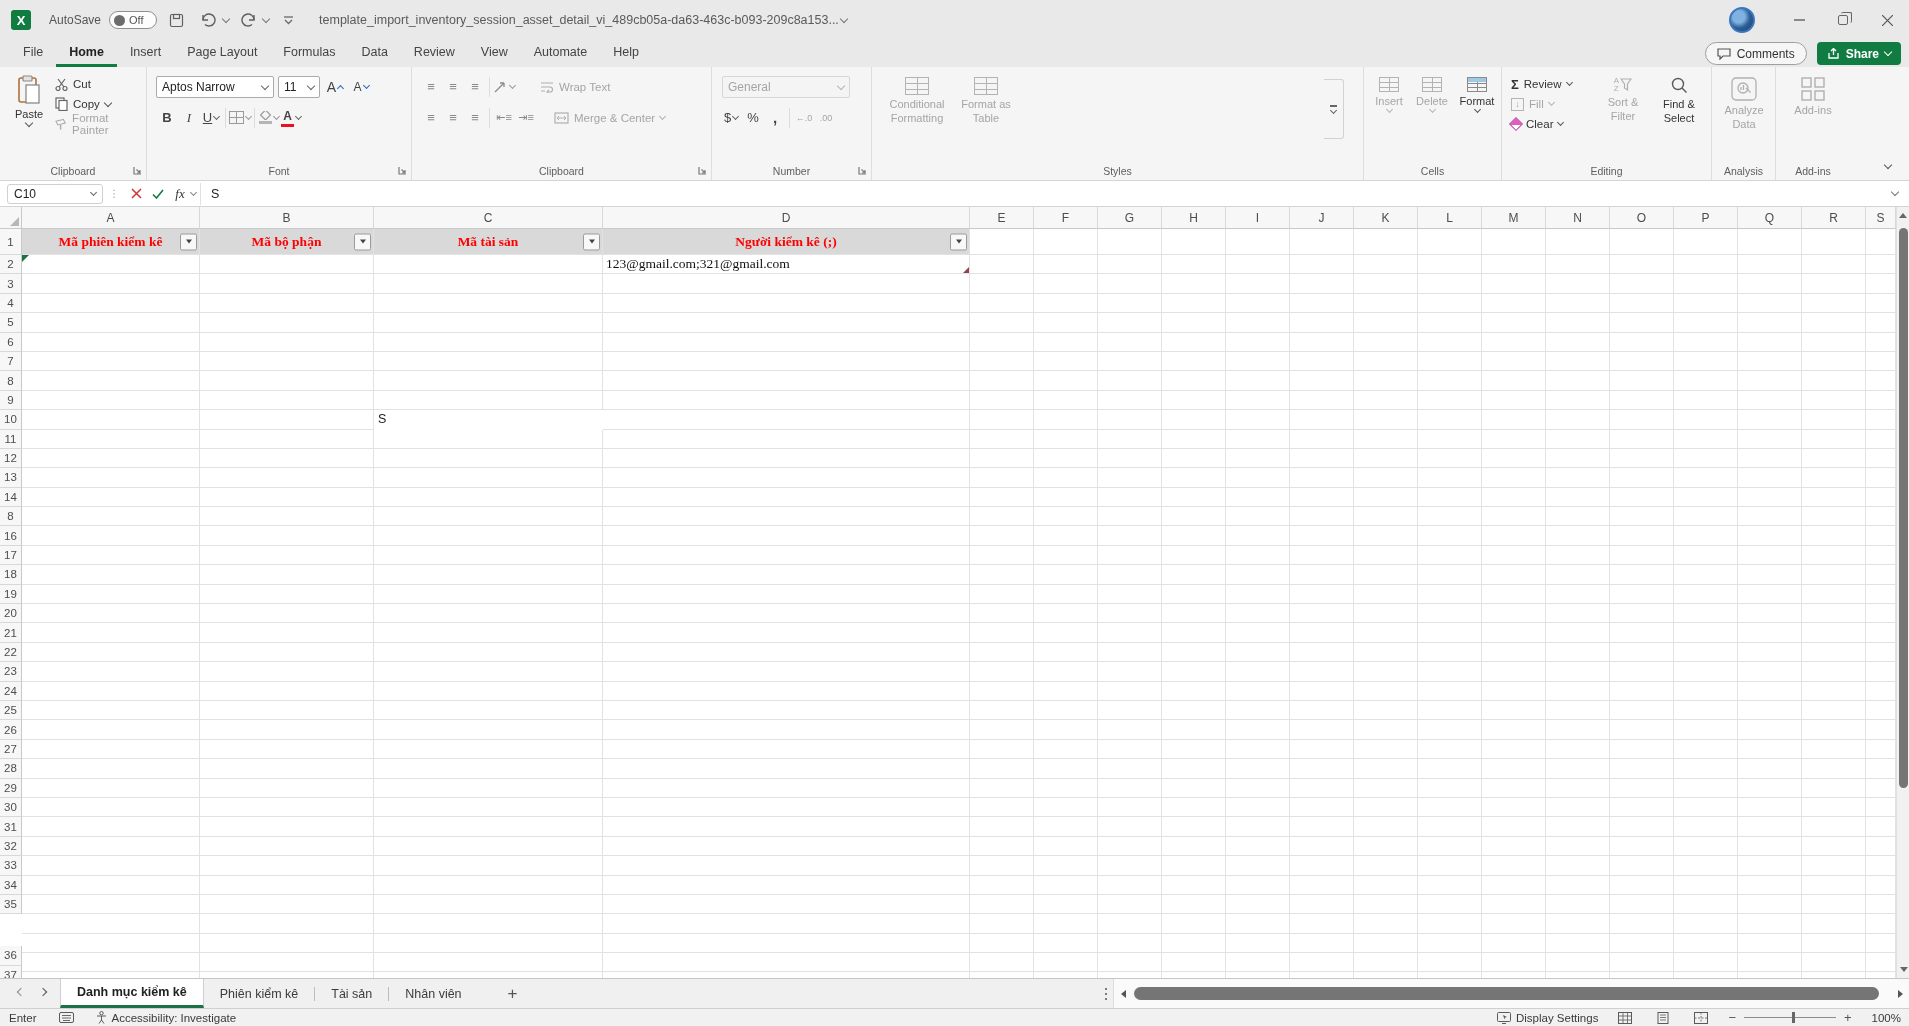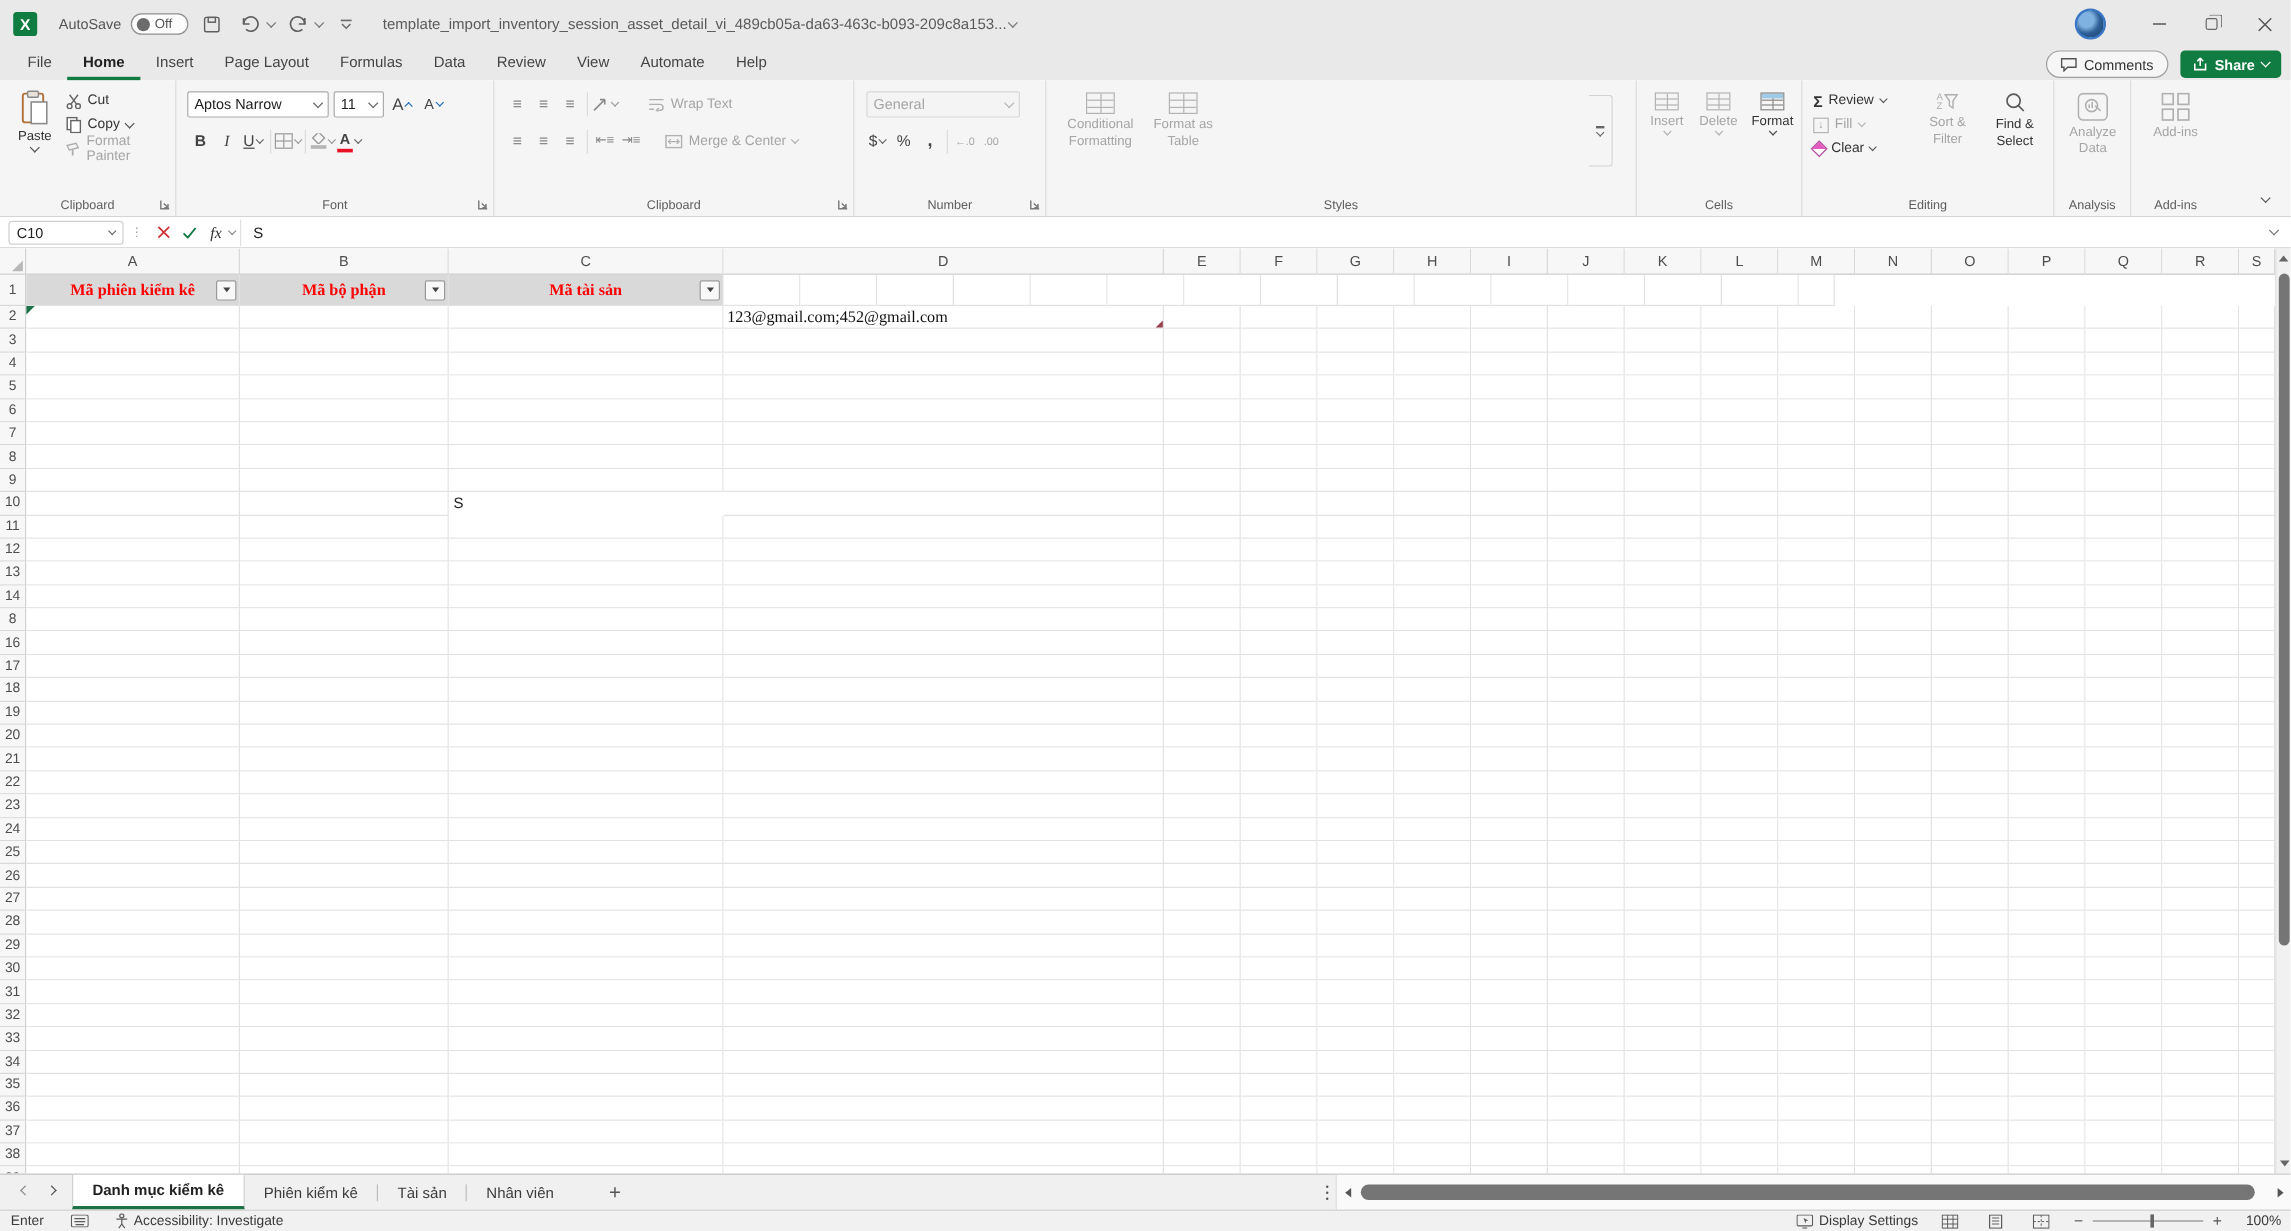--- a/index.html
+++ b/index.html
@@ -623,21 +623,21 @@
         <div class="rowh" style="height: 19.4px;">26</div>
         <div class="rowh" style="height: 19.4px;">27</div>
         <div class="rowh" style="height: 19.4px;">28</div>
         <div class="rowh" style="height: 19.4px;">29</div>
         <div class="rowh" style="height: 19.4px;">30</div>
         <div class="rowh" style="height: 19.4px;">31</div>
         <div class="rowh" style="height: 19.4px;">32</div>
         <div class="rowh" style="height: 19.4px;">33</div>
         <div class="rowh" style="height: 19.4px;">34</div>
         <div class="rowh" style="height: 19.4px;">35</div>
-        <div class="rowh" style="height: 19.4px;">36</div>
+        <div class="rowh" style="height: 19.4px; margin-top: 32px;">36</div>
         <div class="rowh" style="height: 19.4px;">37</div>
         <div class="rowh" style="height: 19.4px;">38</div>
         <div class="rowh" style="height: 19.4px;">39</div>
       </div>
     <div class="cellsbody" id="cellsbody">
         <div class="grow" style="height: 26px;">
           <div class="cell hdrcell" style="width: 178px;">
             <span class="hdrtxt">Mã phiên kiểm kê</span>
             <div class="filterbtn">
               <div class="tri-down"></div>
@@ -648,20 +648,26 @@
             <div class="filterbtn">
               <div class="tri-down"></div>
             </div>
           </div>
           <div class="cell hdrcell" style="width: 229px;">
             <span class="hdrtxt">Mã tài sản</span>
             <div class="filterbtn">
               <div class="tri-down"></div>
             </div>
           </div>
+          <div class="cell hdrcell" style="width: 367px;">
+            <span class="hdrtxt">Người kiểm kê (;)</span>
+            <div class="filterbtn">
+              <div class="tri-down"></div>
+            </div>
+          </div>
           <div class="cell" style="width: 64px;"></div>
           <div class="cell" style="width: 64px;"></div>
           <div class="cell" style="width: 64px;"></div>
           <div class="cell" style="width: 64px;"></div>
           <div class="cell" style="width: 64px;"></div>
           <div class="cell" style="width: 64px;"></div>
           <div class="cell" style="width: 64px;"></div>
           <div class="cell" style="width: 64px;"></div>
           <div class="cell" style="width: 64px;"></div>
           <div class="cell" style="width: 64px;"></div>
@@ -671,21 +677,21 @@
           <div class="cell" style="width: 64px;"></div>
           <div class="cell" style="width: 30px;"></div>
         </div>
         <div class="grow" style="height: 19.4px;">
           <div class="cell" style="width: 178px;">
             <div class="err-tri"></div>
           </div>
           <div class="cell" style="width: 174px;"></div>
           <div class="cell" style="width: 229px;"></div>
           <div class="cell" style="width: 367px;">
-            <span class="serif-txt">123@gmail.com;452@gmail.com</span>
+            <span class="serif-txt">123@gmail.com;321@gmail.com</span>
             <div class="flag-tri"></div>
           </div>
           <div class="cell" style="width: 64px;"></div>
           <div class="cell" style="width: 64px;"></div>
           <div class="cell" style="width: 64px;"></div>
           <div class="cell" style="width: 64px;"></div>
           <div class="cell" style="width: 64px;"></div>
           <div class="cell" style="width: 64px;"></div>
           <div class="cell" style="width: 64px;"></div>
           <div class="cell" style="width: 64px;"></div>

